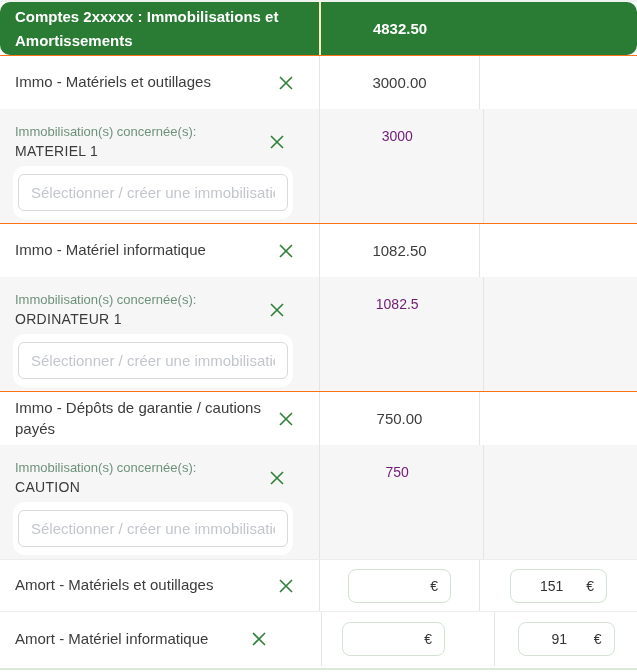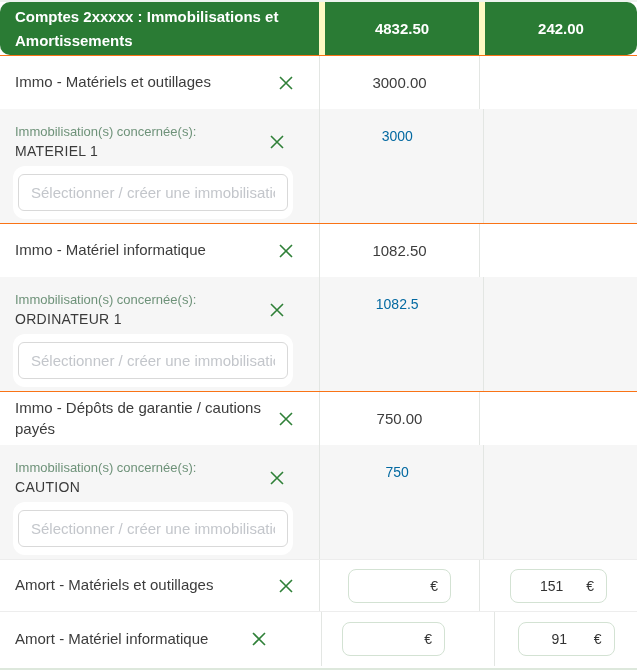--- a/index.html
+++ b/index.html
@@ -19,21 +19,21 @@
   
   .hdr { background: #2a7b34; height: 53px; color: #fff; border-radius: 10px; }
   .hdr .c1 {
     display: flex; align-items: center;
     padding: 0 12px 0 15px;
     font-size: 15px; font-weight: 700; line-height: 1.55;
   }
   .hdr .c2, .hdr .c3 {
     display: flex; align-items: center; justify-content: center;
     font-size: 15px; font-weight: 700;
-    border-left: 6px solid #fef9c3;
+    border-left: 2px solid #fef9c3;
   }
 
   
   .body-row .c2, .body-row .c3 { border-left: 1px solid #e3e6e3; }
 
   .main-row { height: 54px; background: #fff; border-top: 1px solid #f97316; }
   .main-row .c1 {
     display: flex; align-items: center; justify-content: space-between;
     padding: 0 24px 0 15px; height: 100%;
   }
@@ -58,21 +58,21 @@
     margin: 0 17px 0 13px; background: #ffffff;
     border-radius: 12px; padding: 8px 5px; height: 53px;
   }
   .select-input {
     width: 100%; height: 37px;
     border: 1px solid #d9d9d9; border-radius: 6px;
     padding: 0 12px; font-size: 15px; color: #444;
     font-family: inherit; outline: none; background: #fff;
   }
   .select-input::placeholder { color: #c3c6cb; }
-  .sub-row .c2 { padding-top: 19px; text-align: center; font-size: 14px; color: #0369a1; }
+  .sub-row .c2 { padding-top: 19px; text-align: center; font-size: 14px; color: #701a75; }
 
   
   .amort-row { height: 52px; background: #fff; border-top: 1px solid #ededed; }
   .amort-row.tall { height: 55px; gap: 29px; }
   .amort-row .c1 {
     display: flex; align-items: center; justify-content: space-between;
     padding: 0 24px 0 15px; height: 100%; text-align: center;
   }
   .amort-row .c2, .amort-row .c3 {
     display: flex; align-items: center; justify-content: center; height: 100%;
@@ -93,21 +93,20 @@
   .bottomline { height: 2px; background: #dde8dc; }
 </style>
 </head>
 <body>
 
 <div class="topline"></div>
 
 <div class="row hdr">
   <div class="c1">Comptes 2xxxxx : Immobilisations et Amortissements</div>
   <div class="c2">4832.50</div>
-  <div class="c3">242.00</div>
 </div>
 
 <div class="row body-row main-row">
   <div class="c1">
     <div class="acct-label">Immo - Matériels et outillages</div>
     <span class="x-btn">
       <svg viewBox="0 0 18 18" width="18" height="18">
           <path d="M3 3 L15 15 M15 3 L3 15" stroke="#2f8038" stroke-width="1.6" fill="none"></path>
         </svg>
     </span>

